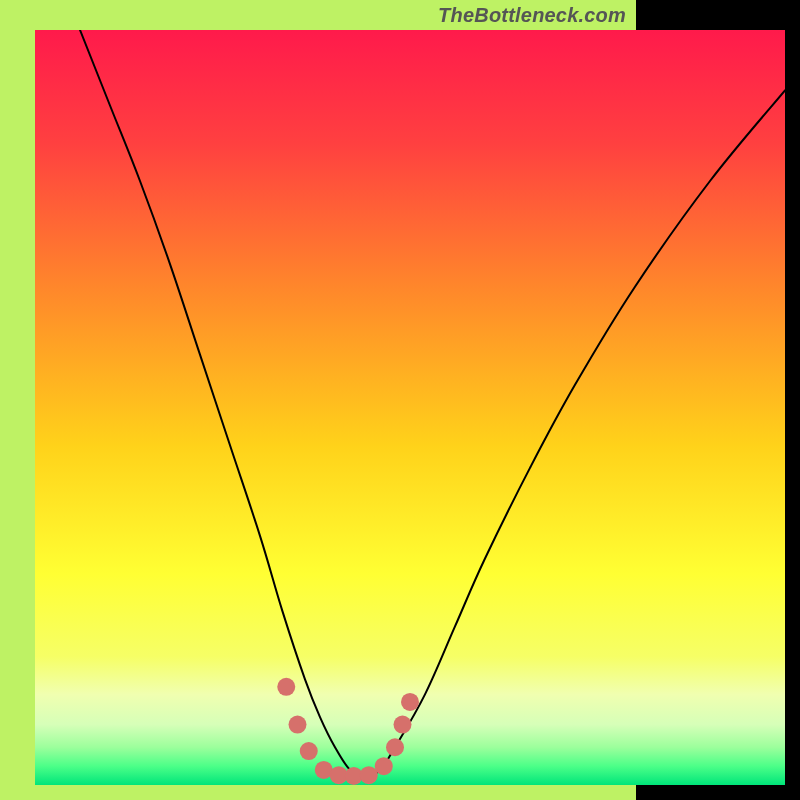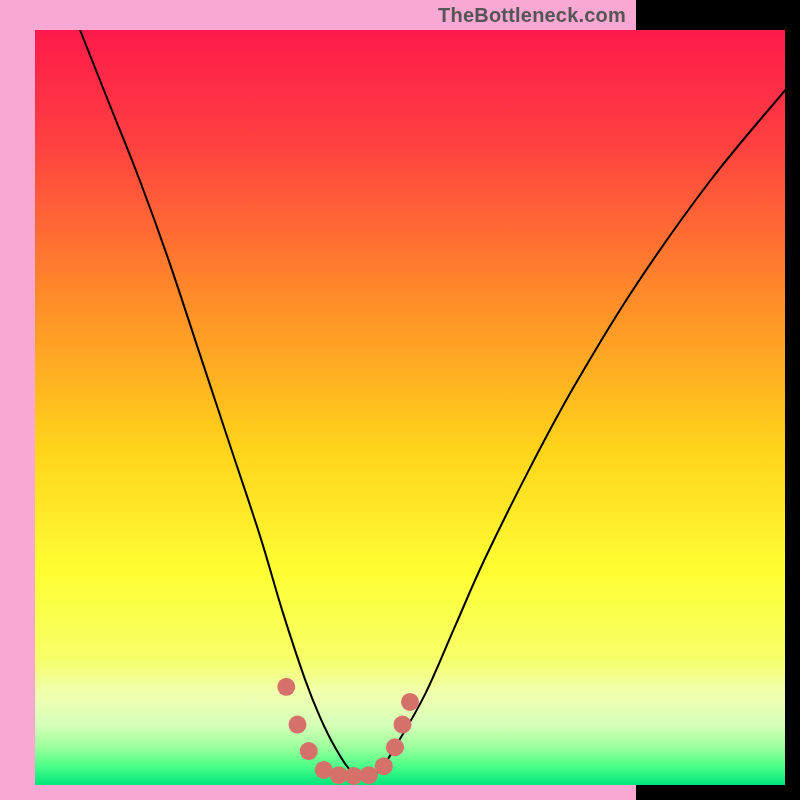--- a/index.html
+++ b/index.html
@@ -8,21 +8,22 @@
     width: 800px;
     height: 800px;
     overflow: hidden;
     background: #000;
     font-family: Arial, Helvetica, sans-serif;
   }
   .stage {
     position: relative;
     width: 636px;
     height: 800px;
-    background: #f9a8d4;
+    background: #bef264;
+    font-style: italic;
   }
   .watermark {
     position: absolute;
     top: 4px;
     right: 10px;
     color: #555;
     font-size: 20px;
     font-weight: 600;
     letter-spacing: 0.2px;
     z-index: 5;

